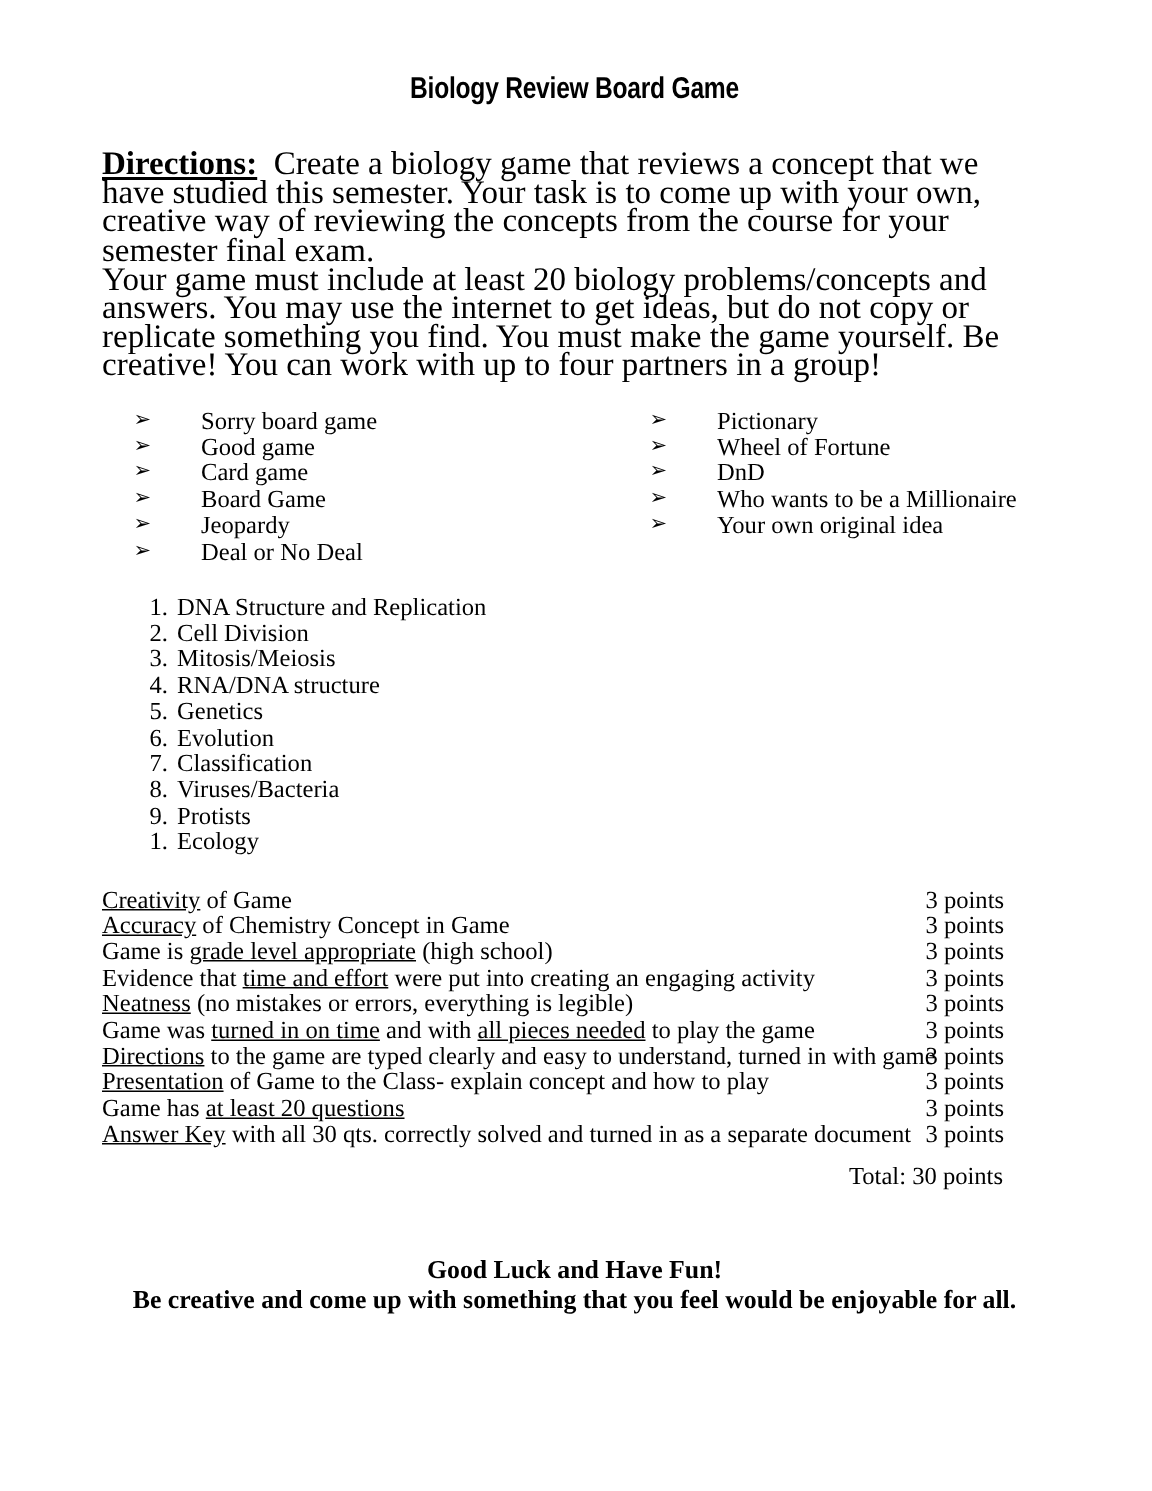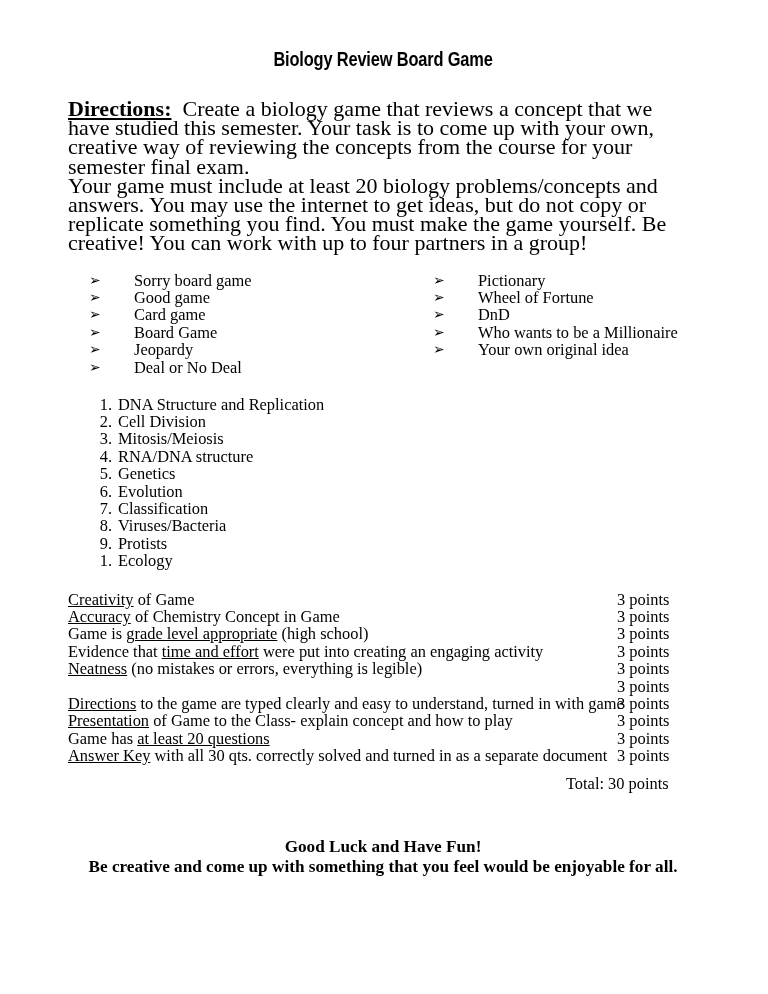--- a/index.html
+++ b/index.html
@@ -231,21 +231,21 @@
         </ol>
     </div>
 
     <div class="block-rubric">
       <div id="rubric-rows">
           <div class="rubric-row"><span class="desc"><span class="u">Creativity</span><span> of Game</span></span><span class="pts">3 points</span></div>
           <div class="rubric-row"><span class="desc"><span class="u">Accuracy</span><span> of Chemistry Concept in Game</span></span><span class="pts">3 points</span></div>
           <div class="rubric-row"><span class="desc"><span>Game is </span><span class="u">grade level appropriate</span><span> (high school)</span></span><span class="pts">3 points</span></div>
           <div class="rubric-row"><span class="desc"><span>Evidence that </span><span class="u">time and effort</span><span> were put into creating an engaging activity</span></span><span class="pts">3 points</span></div>
           <div class="rubric-row"><span class="desc"><span class="u">Neatness</span><span> (no mistakes or errors, everything is legible)</span></span><span class="pts">3 points</span></div>
-          <div class="rubric-row"><span class="pts">3 points</span></div>
+          <div class="rubric-row"><span class="desc"><span>Game was </span><span class="u">turned in on time</span><span> and with </span><span class="u">all pieces needed</span><span> to play the game</span></span><span class="pts">3 points</span></div>
           <div class="rubric-row"><span class="desc"><span class="u">Directions</span><span> to the game are typed clearly and easy to understand, turned in with game</span></span><span class="pts">3 points</span></div>
           <div class="rubric-row"><span class="desc"><span class="u">Presentation</span><span> of Game to the Class- explain concept and how to play</span></span><span class="pts">3 points</span></div>
           <div class="rubric-row"><span class="desc"><span>Game has </span><span class="u">at least 20 questions </span></span><span class="pts">3 points</span></div>
           <div class="rubric-row"><span class="desc"><span class="u">Answer Key</span><span> with all 30 qts. correctly solved and turned in as a separate document</span></span><span class="pts">3 points</span></div>
         </div>
       <div class="total-line">
         <span class="total-text">Total: 30 points</span>
       </div>
     </div>
 

